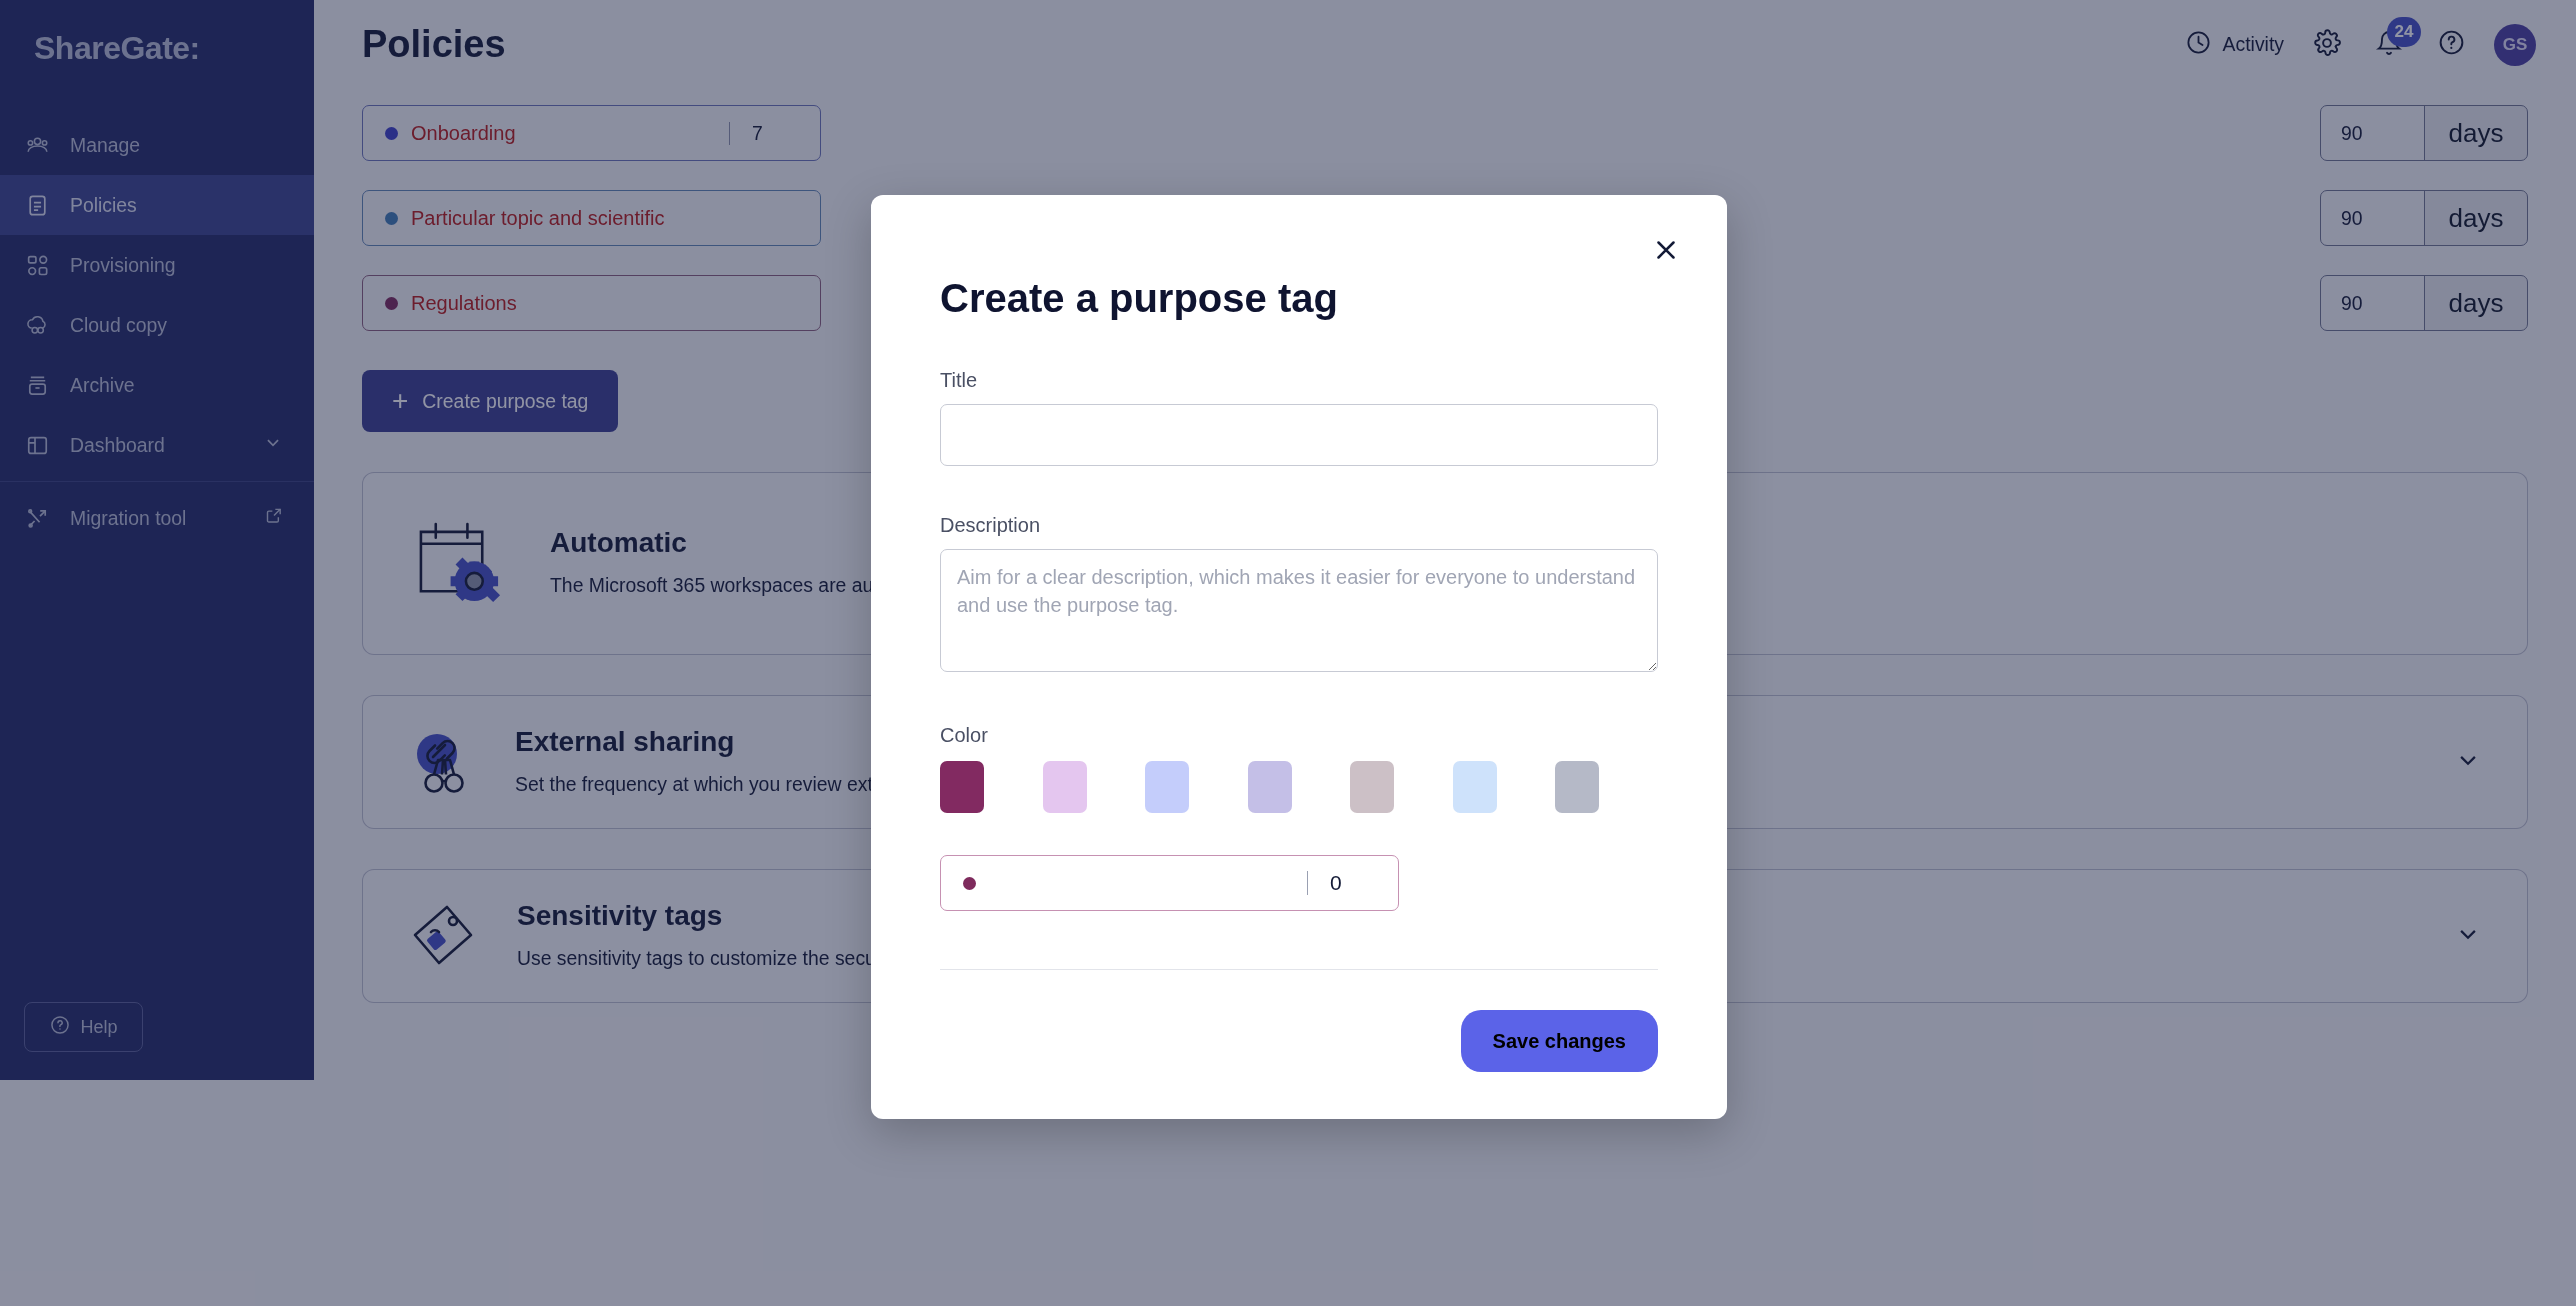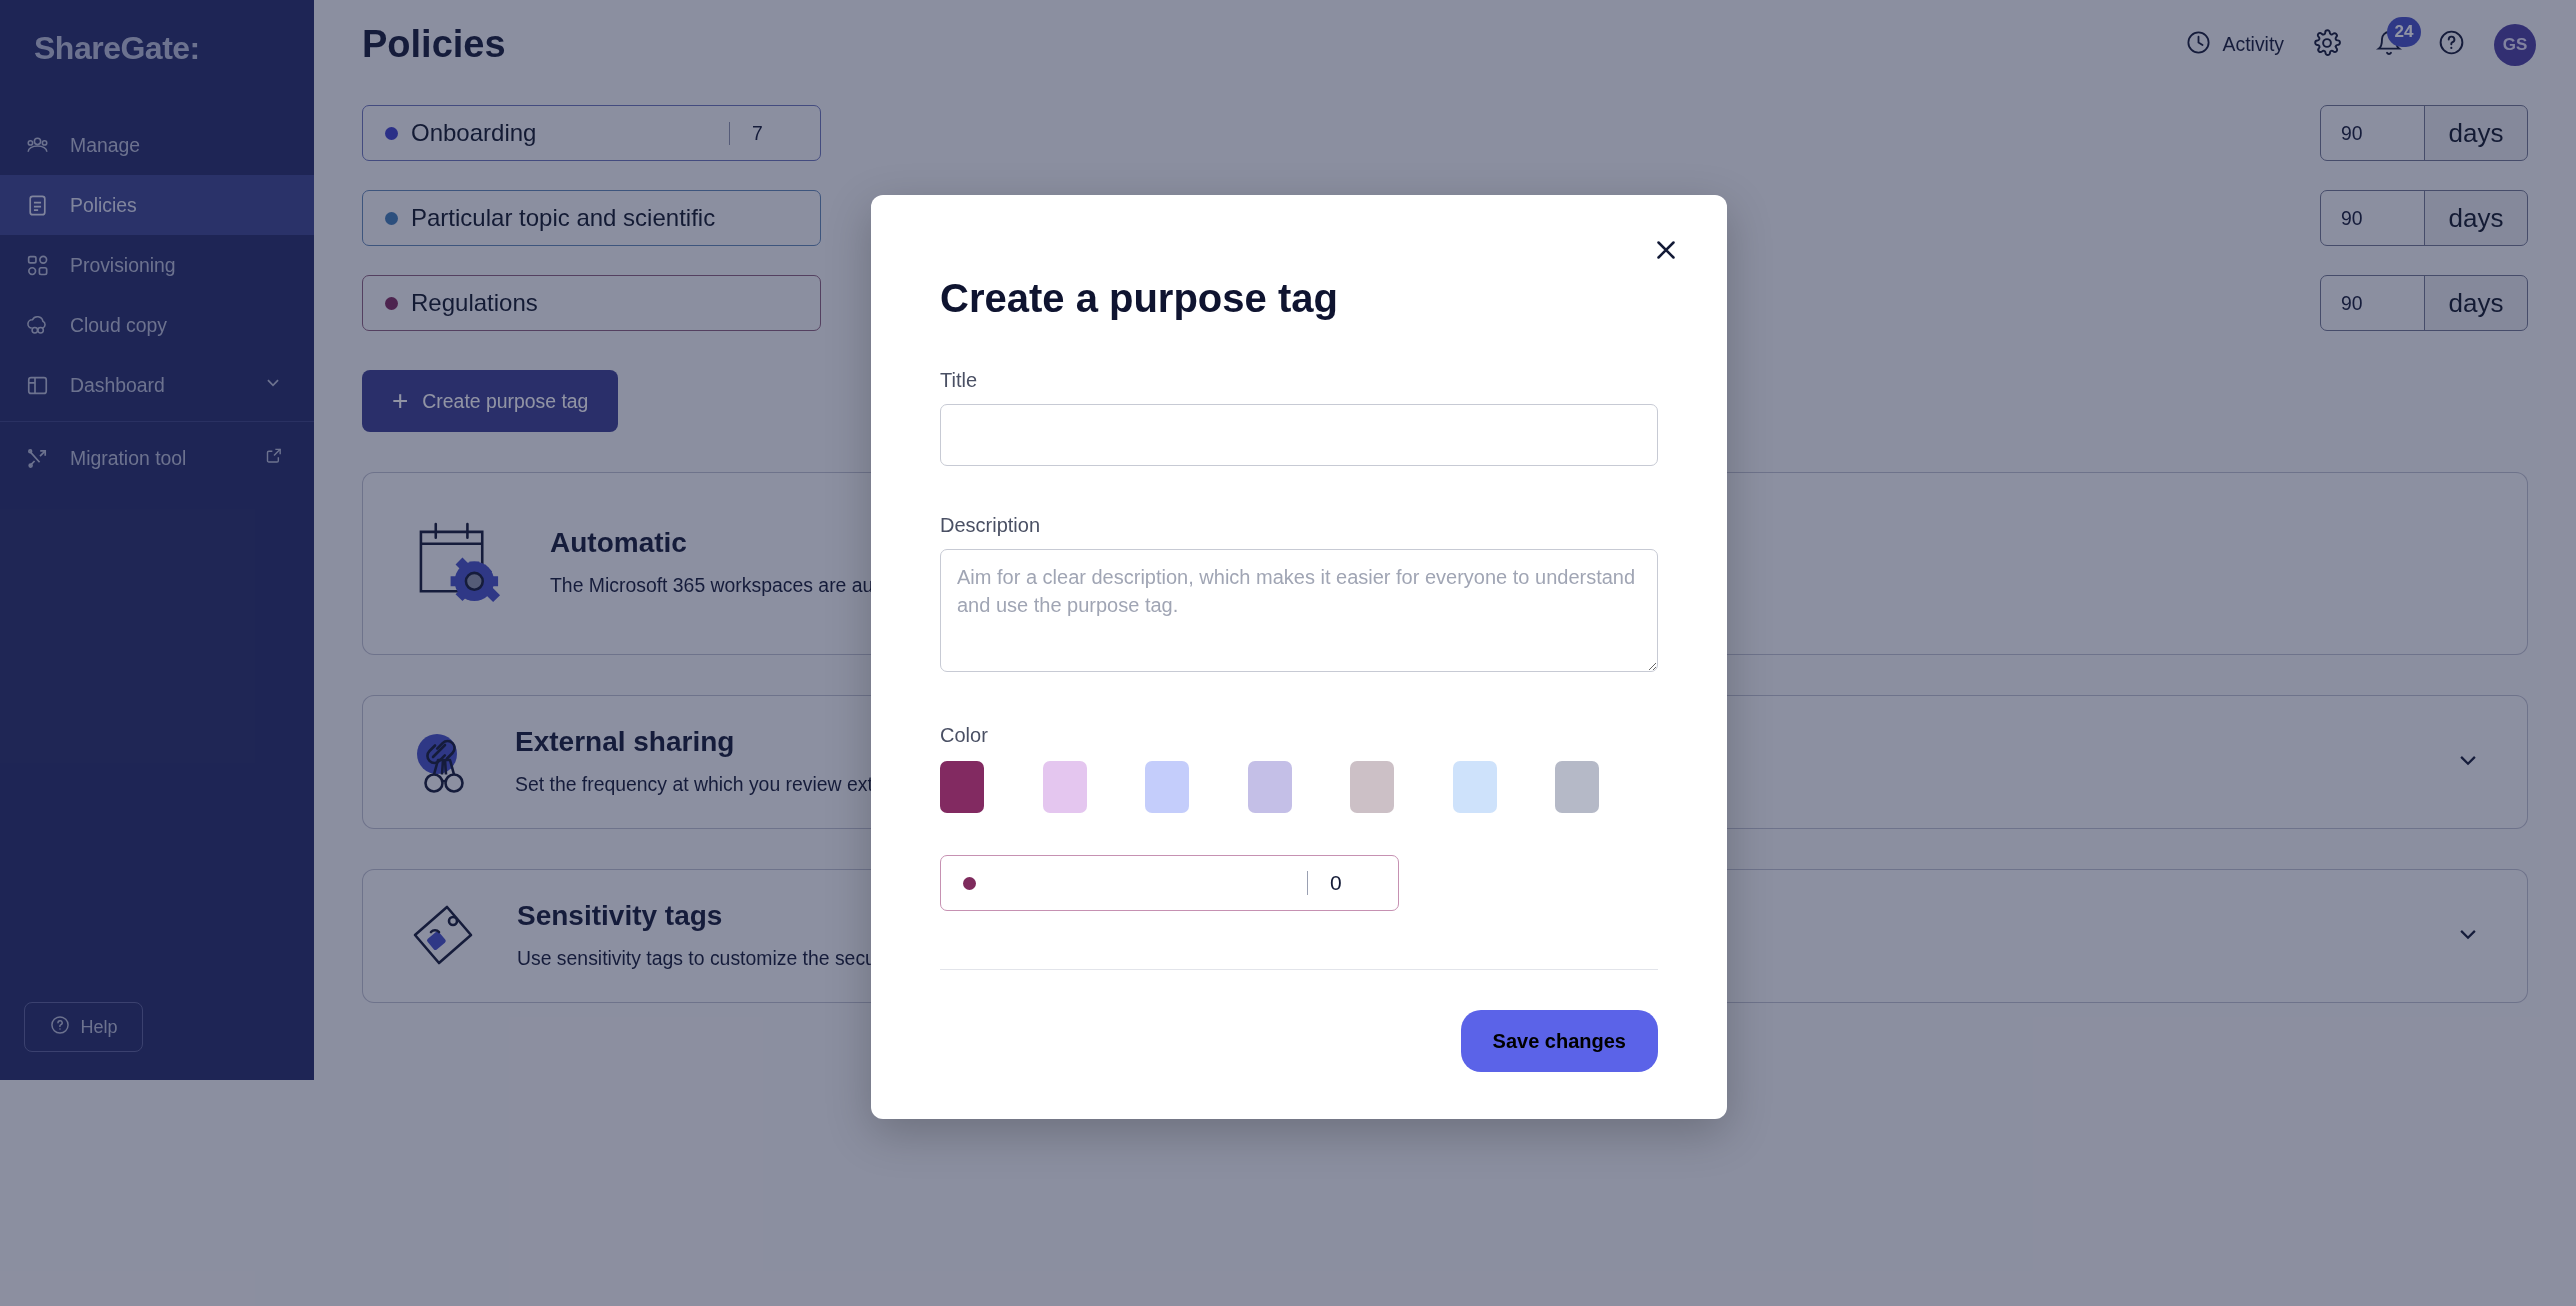--- a/index.html
+++ b/index.html
@@ -133,21 +133,21 @@
     display: flex; align-items: center;
     background: transparent;
     cursor: pointer;
   }
   .tag-dot {
     width: 13px; height: 13px; border-radius: 50%;
     margin: 0 13px 0 22px;
     flex: 0 0 13px;
   }
   .tag-name {
-    font-size: 24px; color: #0f172a;
+    font-size: 20px; color: #b91c1c;
     white-space: nowrap; overflow: hidden;
     flex: 1 1 auto;
   }
   .tag-count {
     border-left: 1px solid #8d93ab;
     padding-left: 22px;
     width: 91px;
     font-size: 19.4px; color: #131a36;
   }
   .days-group {
@@ -371,20 +371,30 @@
         <span class="nav-ico">
           <svg width="27" height="27" viewBox="0 0 26 26" fill="none" stroke="#b9bfd6" stroke-width="1.5">
               <path d="M7.5 15.5a4 4 0 0 1 .6-8 5.4 5.4 0 0 1 10.1 1.4A3.6 3.6 0 0 1 18 15.5"></path>
               <circle cx="10.4" cy="17.6" r="2.6"></circle>
               <circle cx="16" cy="17.6" r="2.6"></circle>
             </svg>
         </span>
         <span class="nav-label">Cloud copy</span>
       </div>
 
+      <div class="nav-item">
+        <span class="nav-ico">
+          <svg width="25" height="25" viewBox="0 0 24 24" fill="none" stroke="#b9bfd6" stroke-width="1.6">
+              <path d="M5.6 4.2h12.8M4.6 7.4h14.8"></path>
+              <rect x="4.6" y="10.6" width="14.8" height="9.6" rx="2.2"></rect>
+              <path d="M10 14.4h4"></path>
+            </svg>
+        </span>
+        <span class="nav-label">Archive</span>
+      </div>
 
       <div class="nav-item">
         <span class="nav-ico">
           <svg width="25" height="25" viewBox="0 0 24 24" fill="none" stroke="#b9bfd6" stroke-width="1.6">
               <rect x="3.6" y="4.4" width="16.8" height="15.2" rx="2.2"></rect>
               <path d="M9.6 4.4v15.2M3.6 9.4h6"></path>
             </svg>
         </span>
         <span class="nav-label">Dashboard</span>
         <span class="nav-chevron">

